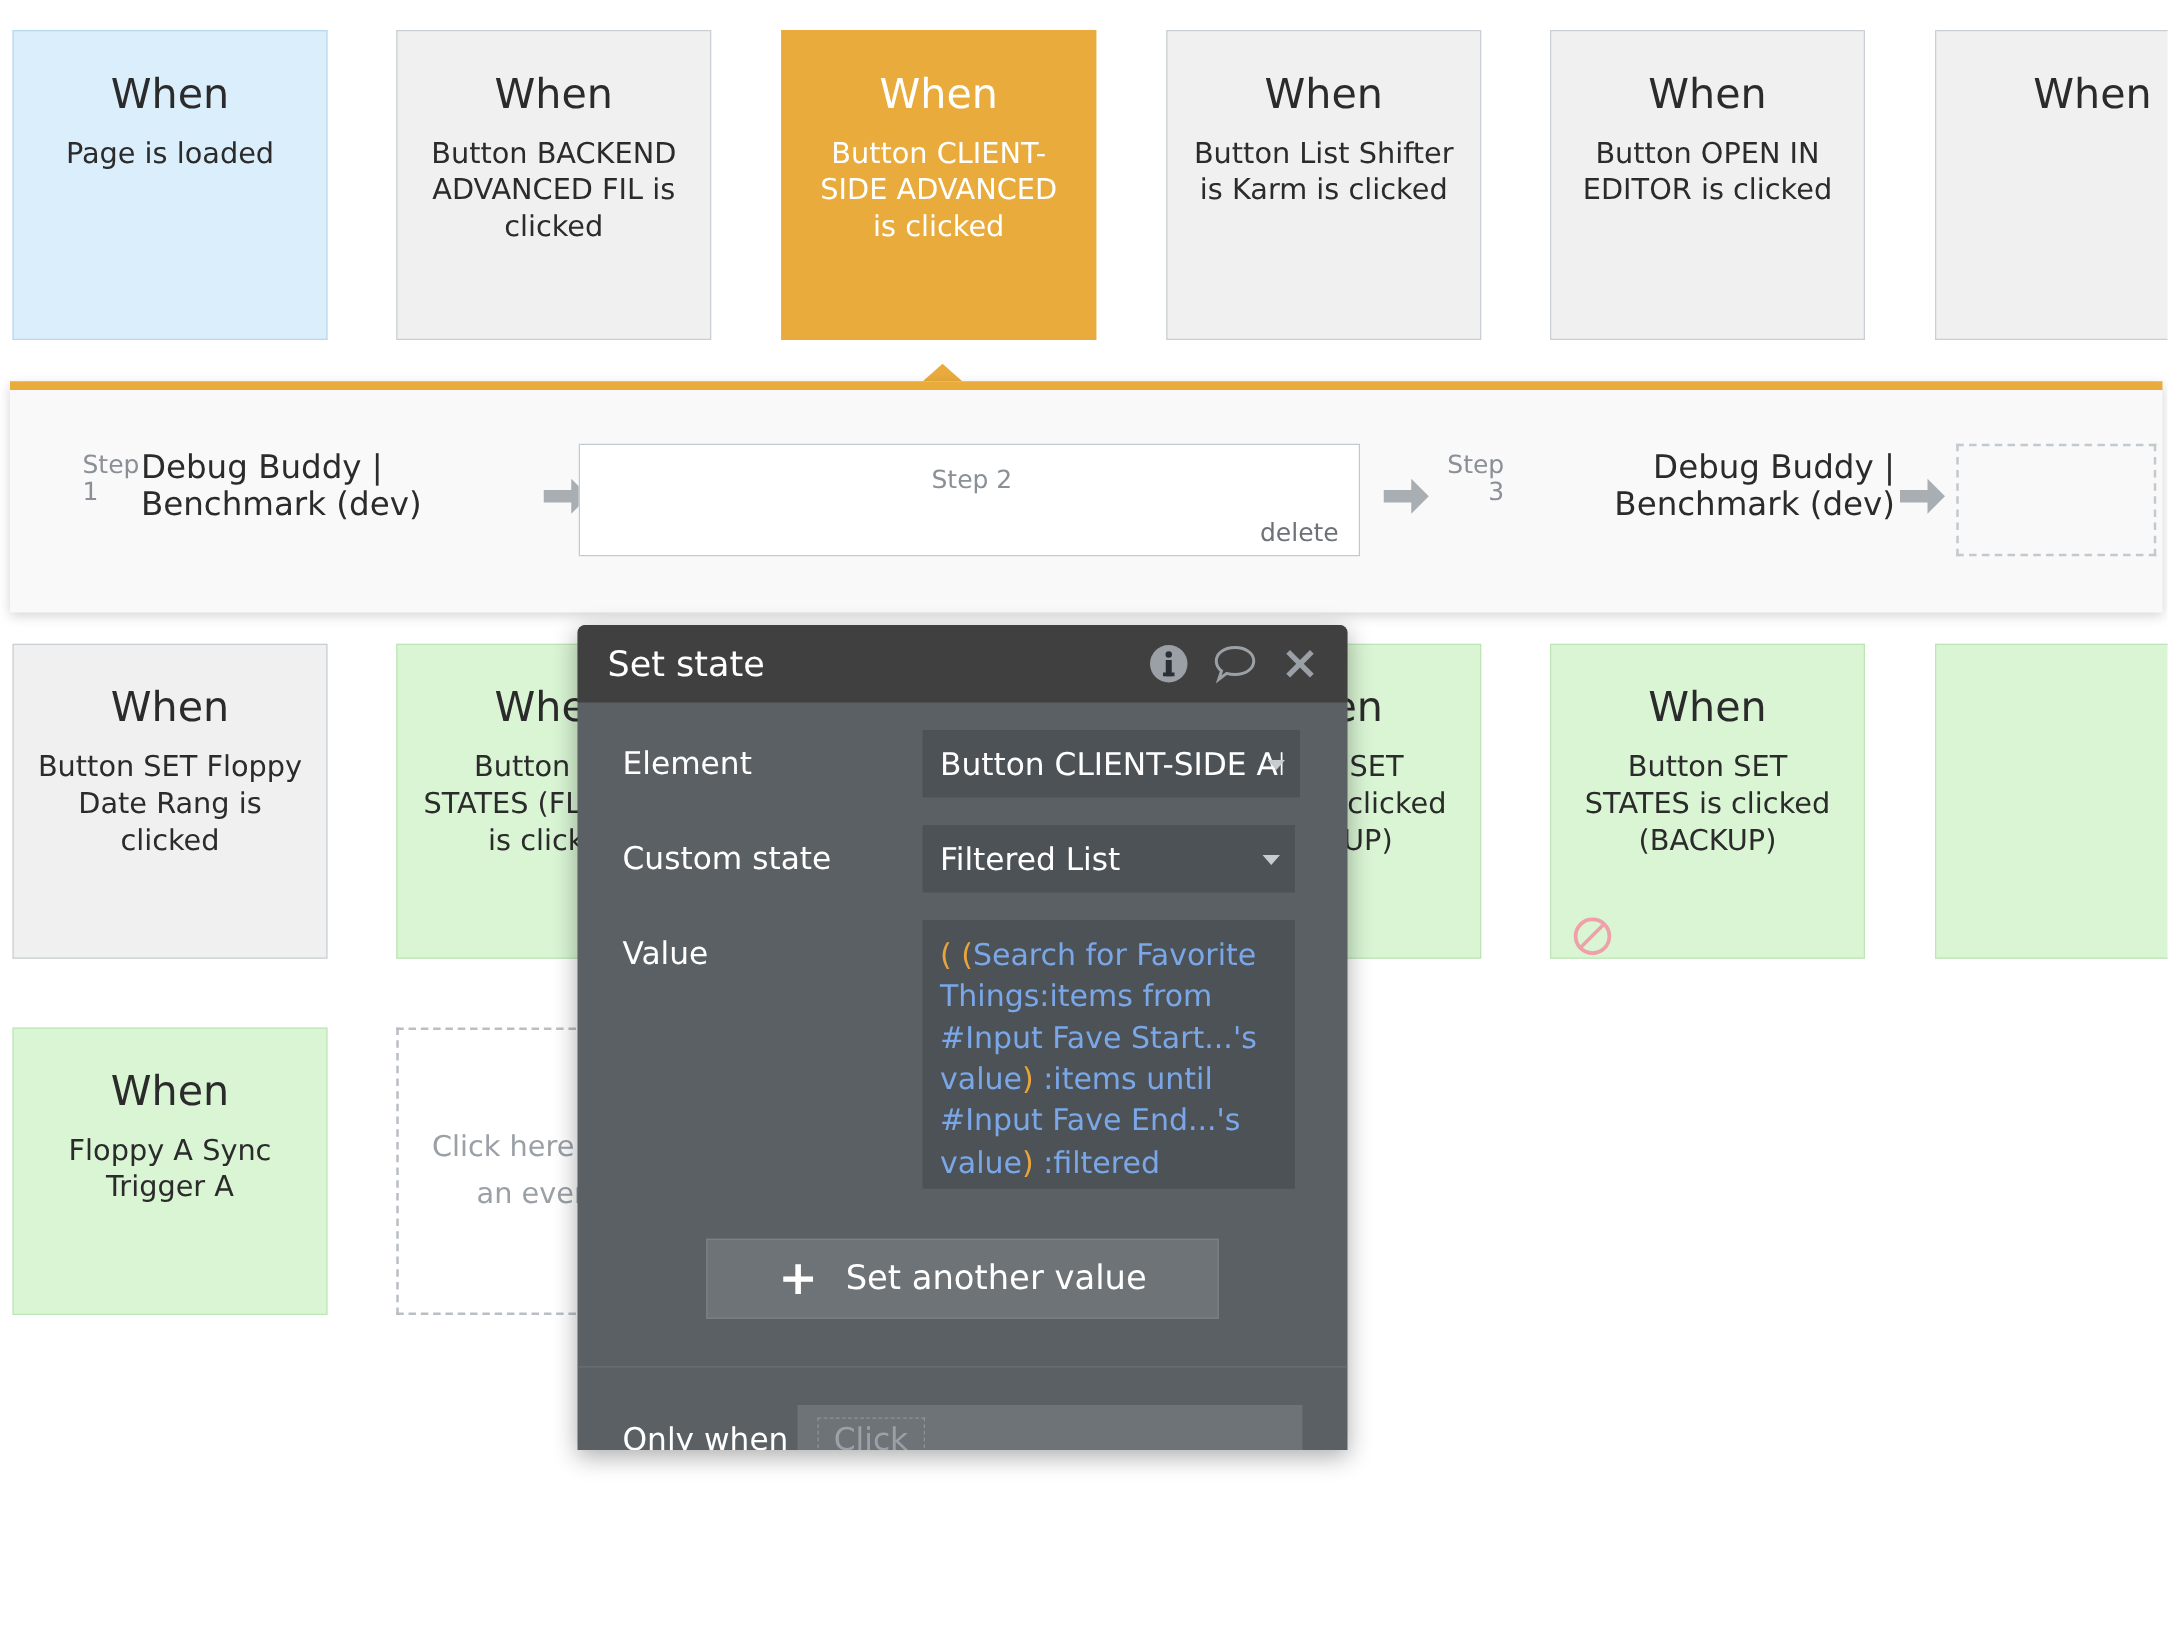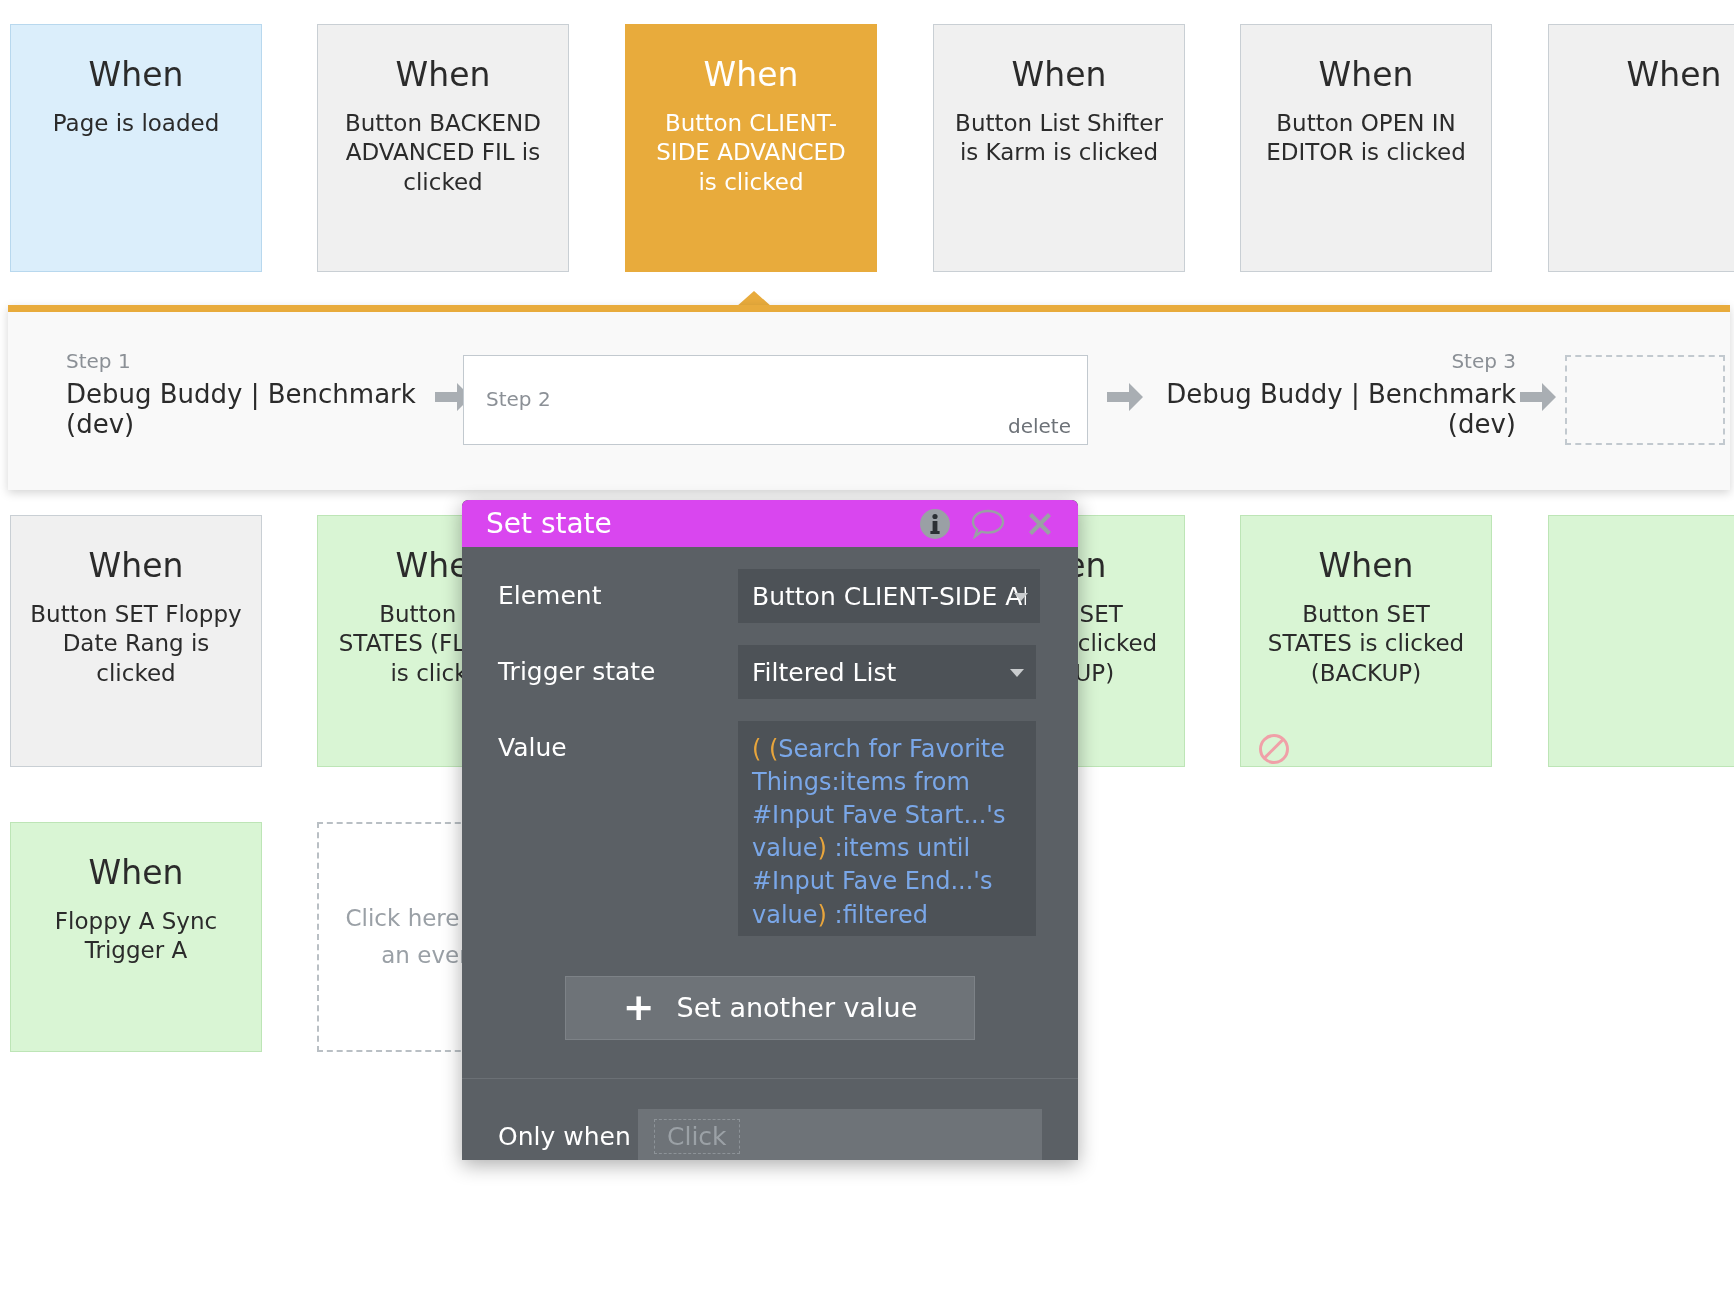--- a/index.html
+++ b/index.html
@@ -89,21 +89,21 @@
     position: absolute;
     left: 736px; top: 291px;
     width: 0; height: 0;
     border-left: 18px solid transparent;
     border-right: 18px solid transparent;
     border-bottom: 16px solid #e8ab3c;
   }
   .step {
     position: absolute;
     display: flex;
-    flex-direction: column;
+    flex-direction: row;
     justify-content: center;
   }
   .step .step-num {
     font-size: 20px; color: #8b9096; line-height: 1.1; margin-bottom: 8px;
   }
   .step .step-title {
     font-size: 26px; color: #2b2b2b; line-height: 1.15;
   }
   .step.boxed {
     border: 1px solid #c2c9cf;
@@ -126,22 +126,22 @@
   #set-state-modal {
     position: absolute;
     left: 462px; top: 500px;
     width: 616px; height: 660px;
     background: #5b6065;
     border-radius: 6px 6px 0 0;
     box-shadow: 0 5px 20px rgba(0,0,0,0.32);
     overflow: hidden;
   }
   #modal-header {
-    height: 47px;
-    background: #d946ef;
+    height: 62px;
+    background: #404040;
     display: flex;
     align-items: center;
     padding: 0 22px 0 24px;
     border-radius: 6px 6px 0 0;
   }
   #modal-title {
     font-size: 28px; color: #ffffff; flex: 1;
   }
   .hdr-icon { margin-left: 18px; cursor: pointer; display:flex; align-items:center; }
 
@@ -365,21 +365,21 @@
 
     <div class="form-row">
       <div class="form-label">Element</div>
       <div class="field">
         <span class="ftext">Button CLIENT-SIDE AD...</span>
         <span class="caret"></span>
       </div>
     </div>
 
     <div class="form-row">
-      <div class="form-label">Trigger state</div>
+      <div class="form-label">Custom state</div>
       <div class="field">
         <span class="ftext">Filtered List</span>
         <span class="caret"></span>
       </div>
     </div>
 
     <div class="form-row">
       <div class="form-label">Value</div>
       <div class="value-field">
         <span id="value-expr"><span class="paren">( (</span><span class="">Search for Favorite Things:items from #Input Fave Start...'s value</span><span class="paren">)</span><span class=""> :items until #Input Fave End...'s value</span><span class="paren">)</span><span class=""> :filtered</span></span>

